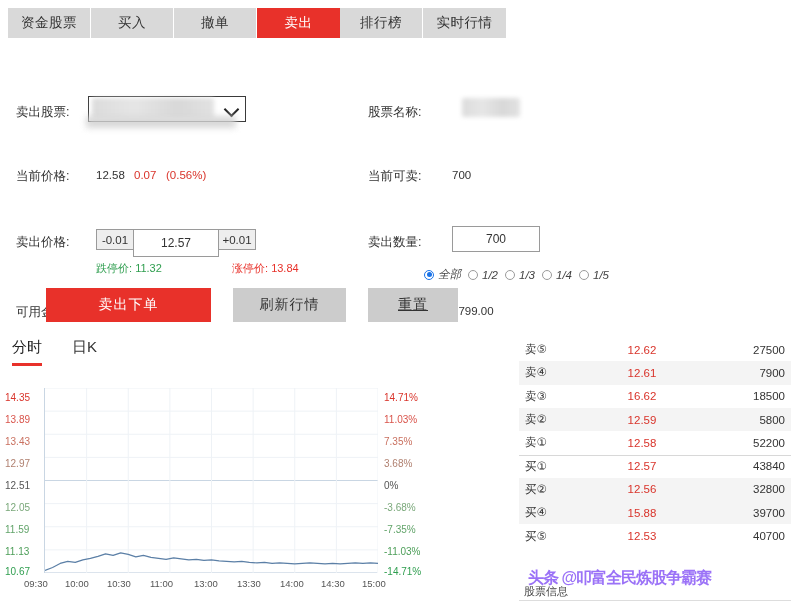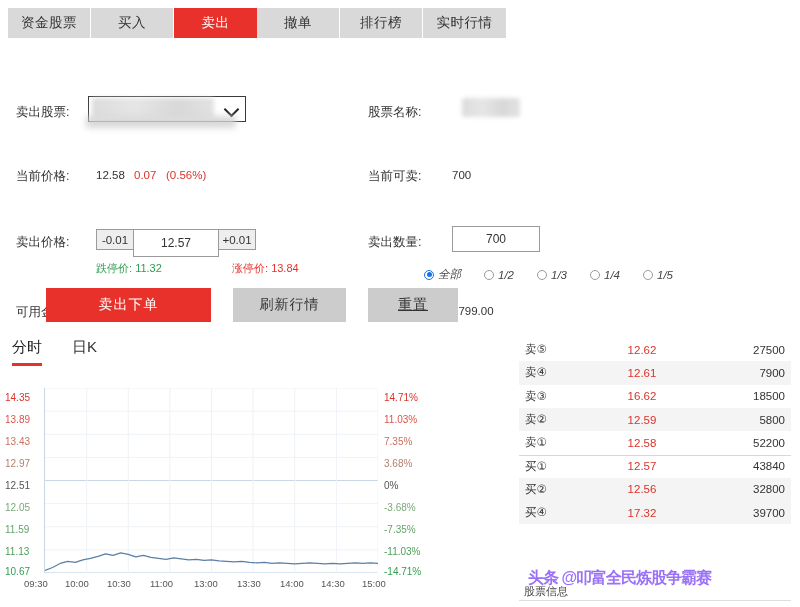--- a/index.html
+++ b/index.html
@@ -175,21 +175,21 @@
     font-size: 12px;
     color: #333;
     cursor: text;
   }
   .radios {
     position: absolute;
     left: 424px;
     top: 221px;
     display: flex;
     align-items: center;
-    gap: 16px;
+    gap: 0;
     font-size: 11.5px;
     color: #444;
   }
   .radio-item {
     display: flex;
     align-items: center;
     gap: 4px;
     margin-right: 7px;
     cursor: pointer;
   }
@@ -350,22 +350,22 @@
     height: 1px;
     background: #dddddd;
   }
 </style>
 </head>
 <body>
 
 <div class="tabbar">
   <div class="tab">资金股票</div>
   <div class="tab">买入</div>
+  <div class="tab">撤单</div>
   <div class="tab active">卖出</div>
-  <div class="tab">撤单</div>
   <div class="tab">排行榜</div>
   <div class="tab last">实时行情</div>
 </div>
 
 <div class="form">
 
   <div class="label col-l" style="top:58px;">卖出股票:</div>
   <div class="select">
     <span class="chev"></span>
   </div>
@@ -526,21 +526,26 @@
     <span class="bk-price">12.57</span>
     <span class="bk-vol">43840</span>
   </div>
   <div class="book-row alt">
     <span class="bk-label">买②</span>
     <span class="bk-price">12.56</span>
     <span class="bk-vol">32800</span>
   </div>
   <div class="book-row alt">
     <span class="bk-label">买④</span>
-    <span class="bk-price">17.32</span>
+    <span class="bk-price">15.88</span>
     <span class="bk-vol">39700</span>
+  </div>
+  <div class="book-row">
+    <span class="bk-label">买⑤</span>
+    <span class="bk-price">12.53</span>
+    <span class="bk-vol">40700</span>
   </div>
 </div>
 <div class="book-div"></div>
 
 <div class="info-label">股票信息</div>
 <div class="watermark">头条 @叩富全民炼股争霸赛</div>
 <div class="bottom-rule"></div>
 
 </body></html>

